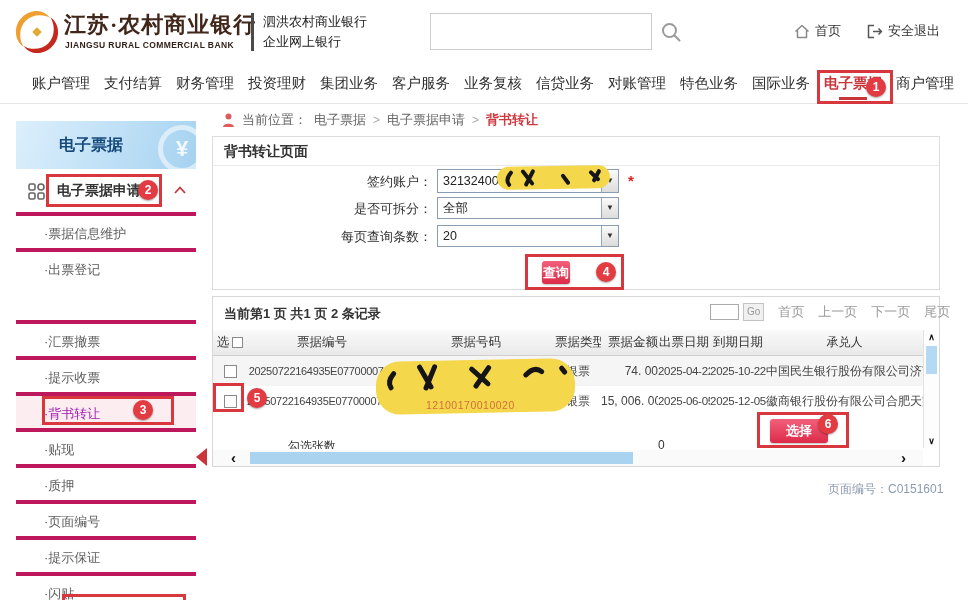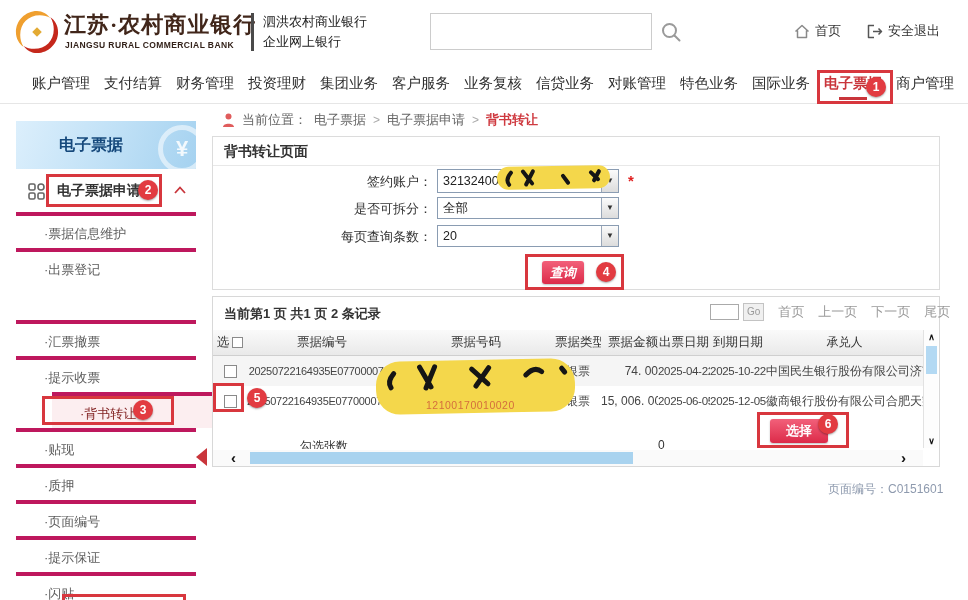--- a/index.html
+++ b/index.html
@@ -27,21 +27,21 @@
 
   
   .sb-header { position:absolute; left:16px; top:121px; width:180px; height:48px; background:linear-gradient(110deg,#dcEFfc 0%,#bfe0f6 55%,#a5d2f0 100%); overflow:hidden; }
   .sb-header-title { position:absolute; left:0; top:0; width:150px; height:48px; text-align:center; line-height:48px; font-size:16px; font-weight:bold; color:#16497c; }
   .coin-ic { position:absolute; right:-10px; top:4px; width:48px; height:48px; border-radius:50%; border:5px solid rgba(255,255,255,.55); color:rgba(255,255,255,.85); text-align:center; line-height:38px; font-size:22px; font-weight:bold; }
   .sb-group { position:absolute; left:16px; top:170px; width:180px; height:42px; background:#fff; display:flex; align-items:center; }
   .grid-ic { margin-left:12px; width:17px; height:17px; }
   .sb-group-label { margin-left:12px; font-size:14px; font-weight:bold; color:#333; }
   .chevron-up { position:absolute; right:10px; top:16px; width:12px; height:8px; }
   .sb-item { position:absolute; left:16px; width:180px; height:36px; border-top:4px solid #be185d; background:#fff; font-size:13px; color:#5c5c5c; line-height:36px; padding-left:28px; cursor:pointer; white-space:nowrap; }
-  .sb-item.active { background:#fceef0; color:#7f1d1d;margin-left:36px; }
+  .sb-item.active { background:#fceef0; color:#a21caf; }
   .collapse-arrow { position:absolute; left:196px; top:448px; width:0; height:0; border-top:9px solid transparent; border-bottom:9px solid transparent; border-right:11px solid #c9353b; }
   .sb-cut-rect { position:absolute; left:62px; top:594px; width:124px; height:16px; border:3px solid #d8373e; background:transparent; }
 
   
   .breadcrumb { position:absolute; left:222px; top:110px; height:20px; display:flex; align-items:center; gap:7px; font-size:13px; color:#666; white-space:nowrap; }
   .bc-sep { color:#aaa; font-size:12px; }
   .bc-current { color:#cf3a40; font-weight:bold; }
   .person-ic { width:13px; height:15px; }
 
   
@@ -74,21 +74,21 @@
   .cbx { display:inline-block; width:13px; height:13px; border:1px solid #8a8a8a; background:#fff; vertical-align:middle; }
   .hd-sel { display:flex; align-items:center; justify-content:center; gap:3px; }
   .hd-sel .cbx { width:11px; height:11px; }
 
   .vscroll { position:absolute; left:923px; top:330px; width:15px; height:118px; border-left:1px solid #e2e2e2; background:#fdfdfd; }
   .vs-up, .vs-down { position:absolute; left:0; width:15px; height:14px; text-align:center; font-size:9px; font-weight:bold; color:#111; line-height:14px; }
   .vs-up { top:0; } .vs-down { bottom:0; }
   .vs-thumb { position:absolute; left:2px; top:16px; width:11px; height:28px; background:#b3d9f3; }
 
   .footrow { position:absolute; left:213px; top:438px; width:710px; height:11px; overflow:hidden; font-size:12px; color:#333; }
-  .foot-label { position:absolute; left:75px; top:0;margin-left:12px; }
+  .foot-label { position:absolute; left:75px; top:0; }
   .foot-val { position:absolute; left:445px; top:0; }
 
   .hscroll { position:absolute; left:213px; top:450px; width:710px; height:16px; background:#fafafa; }
   .hs-left, .hs-right { position:absolute; top:-1px; font-size:15px; font-weight:bold; color:#111; cursor:pointer; }
   .hs-left { left:18px; } .hs-right { left:688px; }
   .hs-thumb { position:absolute; left:37px; top:2px; width:383px; height:12px; background:#a9d3ef; }
 
   .page-code { position:absolute; left:828px; top:481px; font-size:12px; color:#8e9aae; white-space:nowrap; }
 
   
@@ -226,21 +226,21 @@
     <span class="val">全部</span>
     <div class="sel-arrow">▼</div>
   </div>
 
   <div class="frm-label" style="left:217px; top:228px;">每页查询条数：</div>
   <div class="sel" style="top:225px; height:22px;">
     <span class="val">20</span>
     <div class="sel-arrow">▼</div>
   </div>
 
-  <button class="btn-red" style="left:542px; top:261px; width:42px; height:23px;font-style:italic;">查询</button>
+  <button class="btn-red" style="left:542px; top:261px; width:28px; height:23px;">查询</button>
 
   <div class="panel2"></div>
   <div class="rec-summary">当前第1 页 共1 页 2 条记录</div>
   <div class="pager">
     <input class="goto-input" type="text" value="" style="">
     <span class="go-btn">Go</span>
     <span class="pg-link">首页</span>
     <span class="pg-link">上一页</span>
     <span class="pg-link">下一页</span>
     <span class="pg-link">尾页</span>

